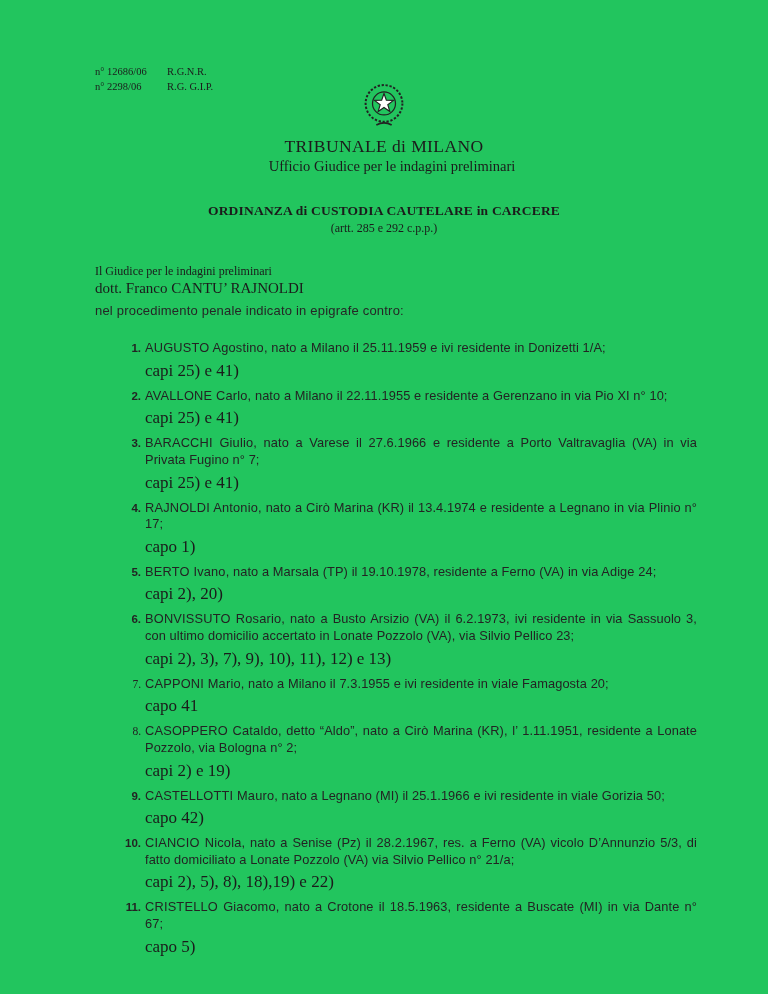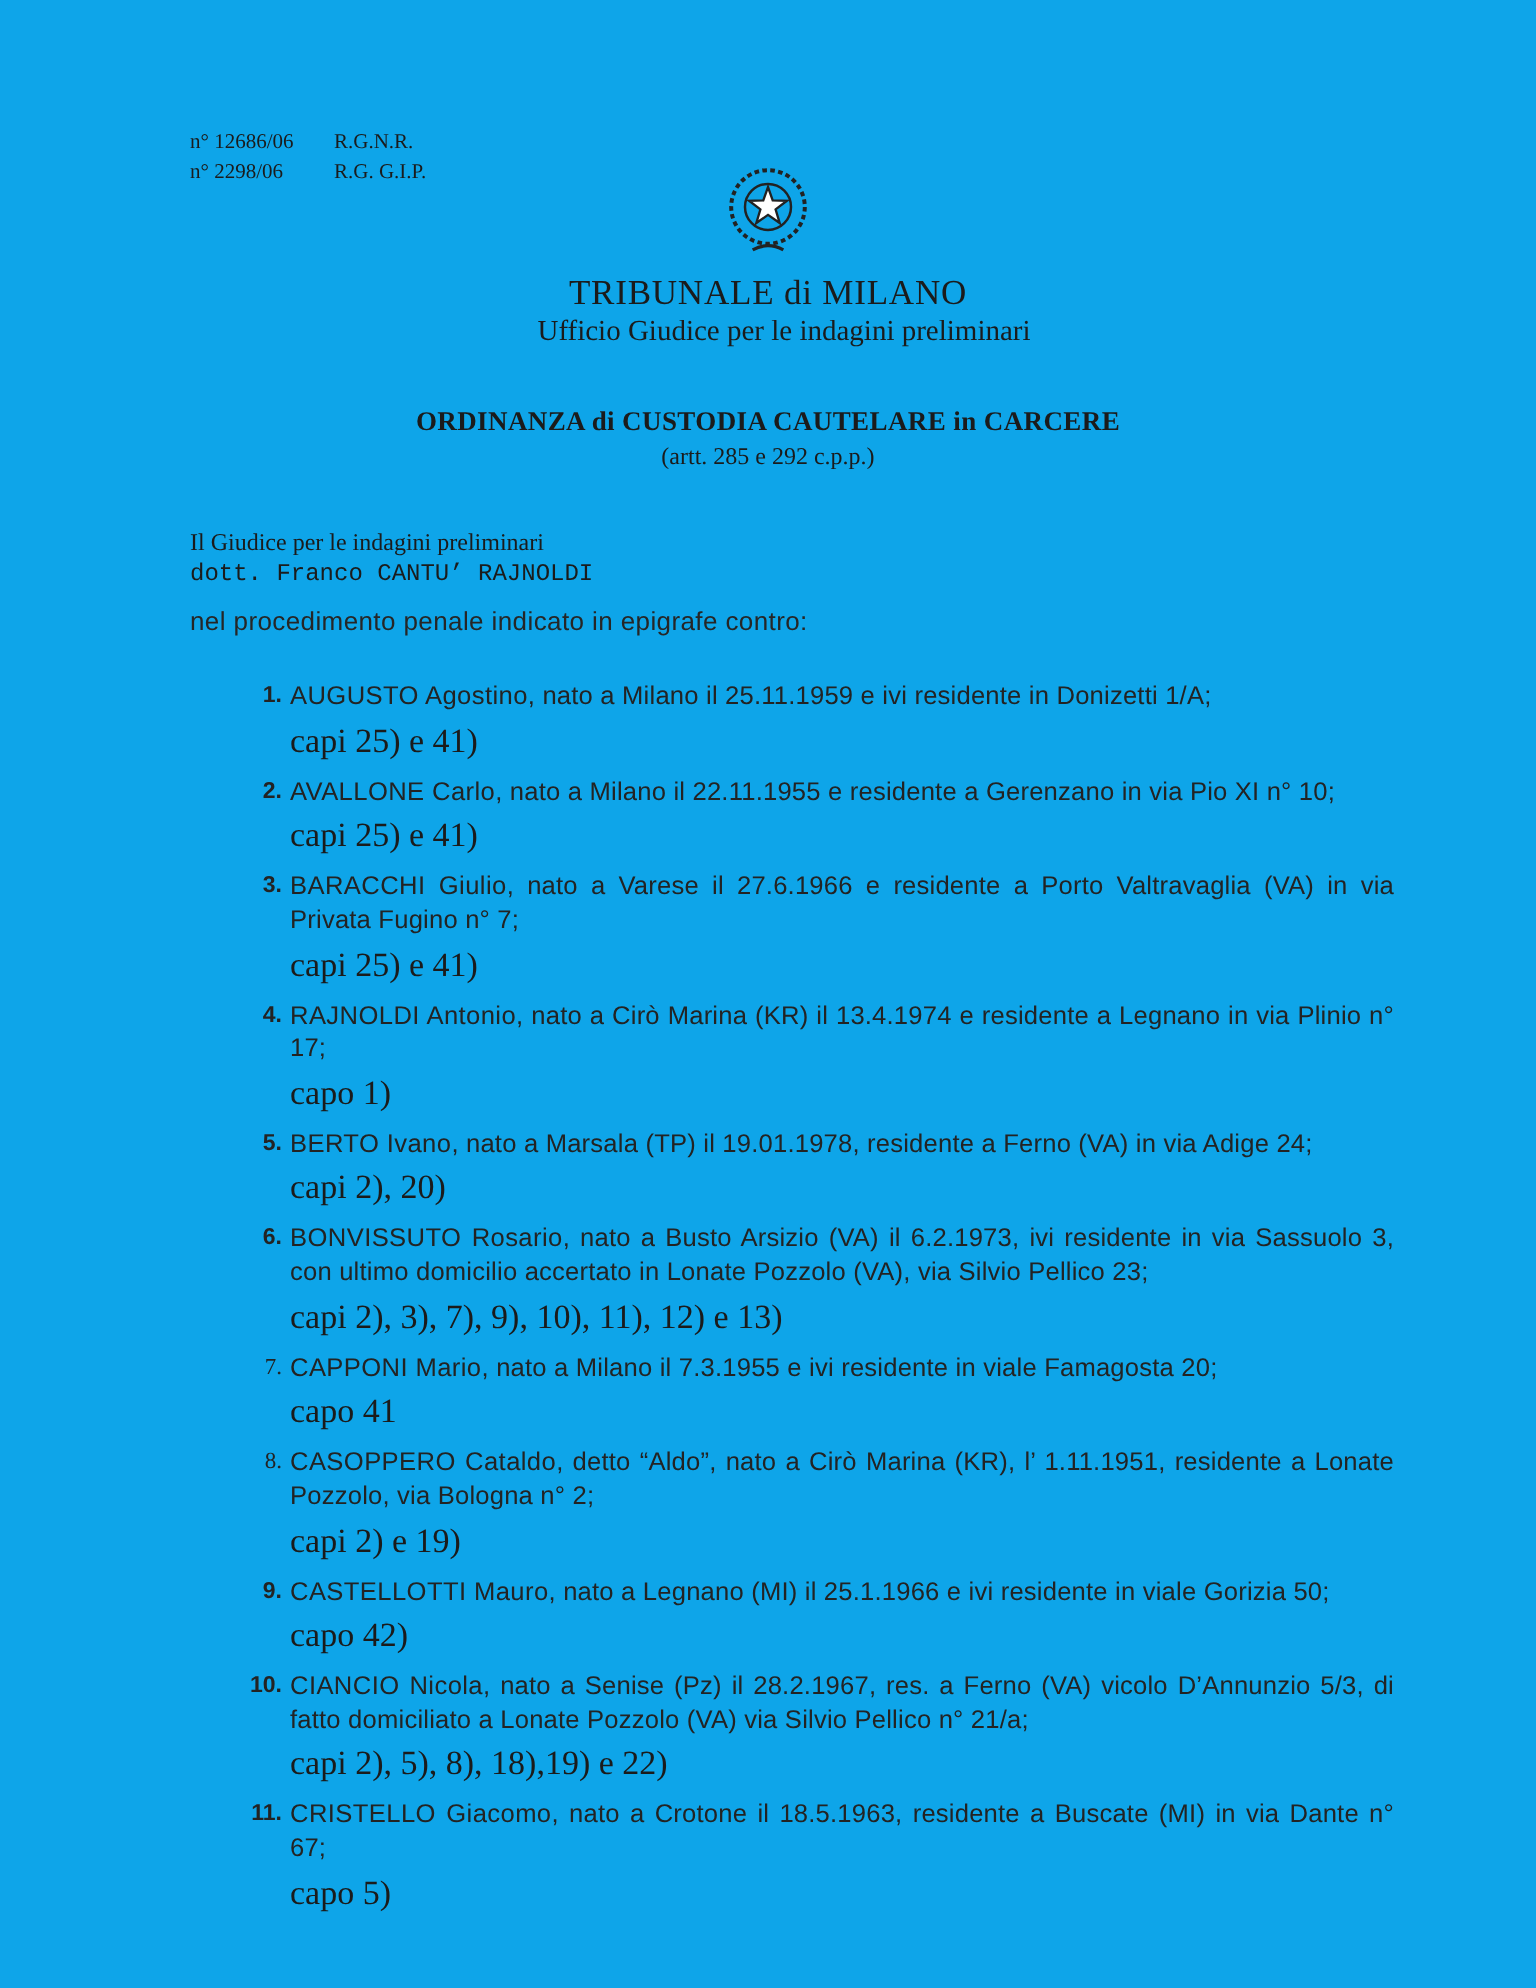--- a/index.html
+++ b/index.html
@@ -3,21 +3,21 @@
 <meta charset="utf-8">
 <title>Ordinanza di Custodia Cautelare</title>
 <style>
   * { box-sizing: border-box; }
   html, body { margin: 0; padding: 0; background: #ffffff; }
   .page {
     position: relative;
     width: 768px;
     height: 994px;
     margin: 0 auto;
-    background: #0ea5e9;
+    background: #22c55e;
     color: #1b1b1b;
     font-family: "Liberation Serif", serif;
     overflow: hidden;
   }
 
   
   .case-refs {
     position: absolute;
     top: 64px;
     left: 95px;
@@ -74,22 +74,21 @@
   .judge-line {
     position: absolute;
     top: 264px;
     left: 95px;
     font-size: 12px;
   }
   .judge-name {
     position: absolute;
     top: 280px;
     left: 95px;
-    font-size: 12px;
-    font-family: Liberation Mono, monospace;
+    font-size: 15px;
   }
 
   
   .intro {
     position: absolute;
     top: 303px;
     left: 95px;
     font-family: Liberation Sans, sans-serif;
     font-size: 13px;
     color: #262626;
@@ -196,21 +195,21 @@
 
   <div class="entry">
     <div class="entry-main">
       <span class="num">4.</span><span class="name">RAJNOLDI Antonio</span><span>, nato a Cirò Marina (KR) il 13.4.1974 e residente a Legnano in via Plinio n° 17;</span>
     </div>
     <div class="charges">capo 1)</div>
   </div>
 
   <div class="entry">
     <div class="entry-main">
-      <span class="num">5.</span><span class="name">BERTO Ivano</span><span>, nato a Marsala (TP) il 19.01.1978, residente a Ferno (VA) in via Adige 24;</span>
+      <span class="num">5.</span><span class="name">BERTO Ivano</span><span>, nato a Marsala (TP) il 19.10.1978, residente a Ferno (VA) in via Adige 24;</span>
     </div>
     <div class="charges">capi 2), 20)</div>
   </div>
 
   <div class="entry">
     <div class="entry-main">
       <span class="num">6.</span><span class="name">BONVISSUTO Rosario</span><span>, nato a Busto Arsizio (VA) il 6.2.1973, ivi residente in via Sassuolo 3, con ultimo domicilio accertato in Lonate Pozzolo (VA), via Silvio Pellico 23;</span>
     </div>
     <div class="charges">capi 2), 3), 7), 9), 10), 11), 12) e 13)</div>
   </div>

